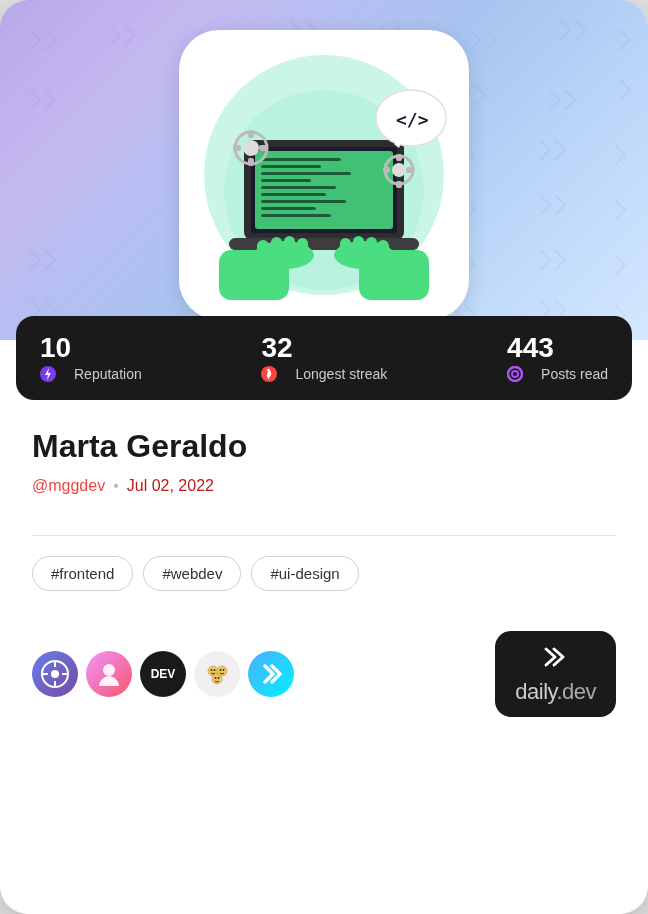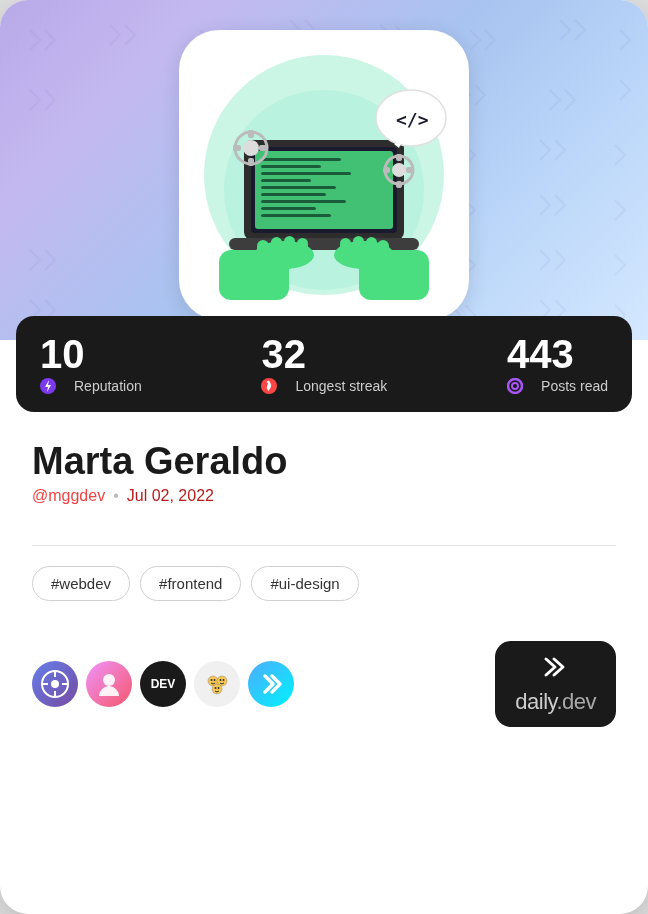--- a/index.html
+++ b/index.html
@@ -81,43 +81,43 @@
 
     .stat-item {
       display: flex;
       flex-direction: column;
       align-items: flex-start;
       gap: 4px;
     }
 
     .stat-value {
       color: #fff;
-      font-size: 40px;
+      font-size: 28px;
       font-weight: 700;
       line-height: 1;
     }
 
     .stat-label {
       display: flex;
       align-items: center;
       gap: 18px;
       font-size: 14px;
       color: #ccc;
     }
 
     
     .profile-info {
       padding: 28px 32px 20px;
     }
 
     .profile-name {
-      font-size: 38px;
+      font-size: 32px;
       font-weight: 800;
       color: #1a1a1a;
-      margin-bottom: 4px;
+      margin-bottom: 12px;
     }
 
     .profile-meta {
       font-size: 16px;
       color: #888;
       display: flex;
       align-items: center;
       gap: 8px;
     }
 
@@ -384,22 +384,22 @@
     <div class="profile-meta">
       <span class="handle">@mggdev</span>
       <span class="dot">•</span>
       <span class="date">Jul 02, 2022</span>
     </div>
   </div>
 
   <div class="divider"></div>
 
   <div class="tags-section">
+    <span class="tag">#frontend</span>
     <span class="tag">#webdev</span>
-    <span class="tag">#frontend</span>
     <span class="tag">#ui-design</span>
   </div>
 
   <div class="card-footer">
 
     <div class="badges-row">
 
       <div class="badge-circle badge-1">
         <svg width="28" height="28" viewBox="0 0 28 28">
           <circle cx="14" cy="14" r="13" fill="none" stroke="white" stroke-width="2"></circle>

